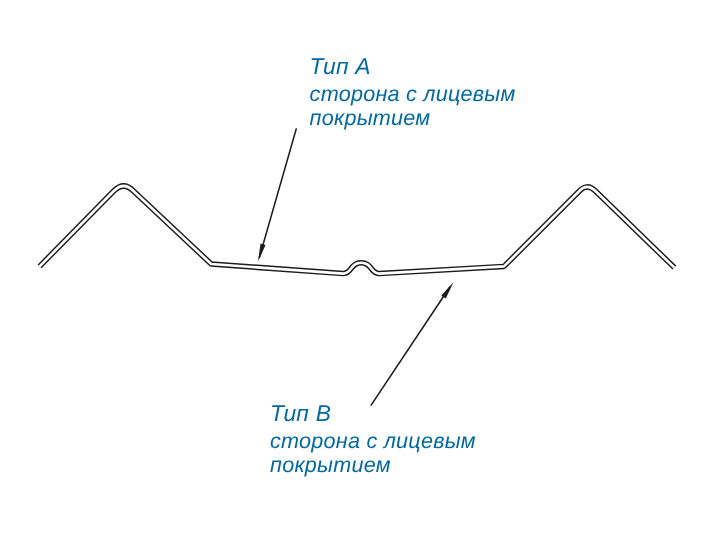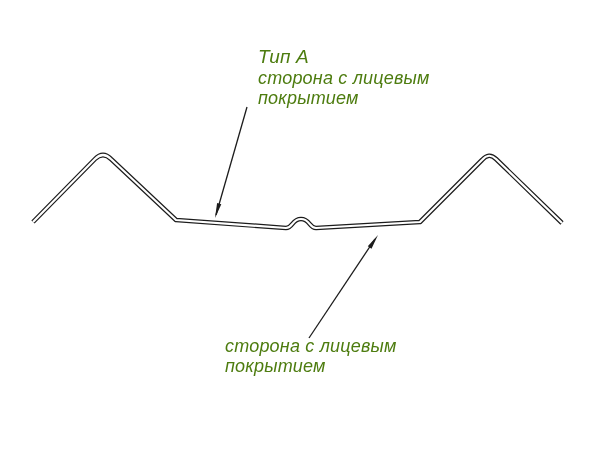--- a/index.html
+++ b/index.html
@@ -18,21 +18,21 @@
   .drawing-svg {
     position: absolute;
     left: 0;
     top: 0;
     width: 600px;
     height: 450px;
   }
   .label {
     position: absolute;
     font-style: italic;
-    color: #4d7c0f;
+    color: #0369a1;
     line-height: 20px;
     font-size: 18px;
     white-space: nowrap;
     letter-spacing: 0.2px;
   }
   .label .title {
     font-size: 19px;
     margin-bottom: 1px;
   }
   .label-a { left: 258px; top: 47px; }
@@ -75,17 +75,18 @@
     <polygon points="378,235 371.5,248.7 367.8,246.2" fill="#1c1c1c"></polygon>
   </svg>
 
   <div class="label label-a">
     <div class="title">Тип А</div>
     <div>сторона с лицевым</div>
     <div>покрытием</div>
   </div>
 
   <div class="label label-b">
+    <div class="title">Тип В</div>
     <div>сторона с лицевым</div>
     <div>покрытием</div>
   </div>
 
 </div>
 
 </body></html>

